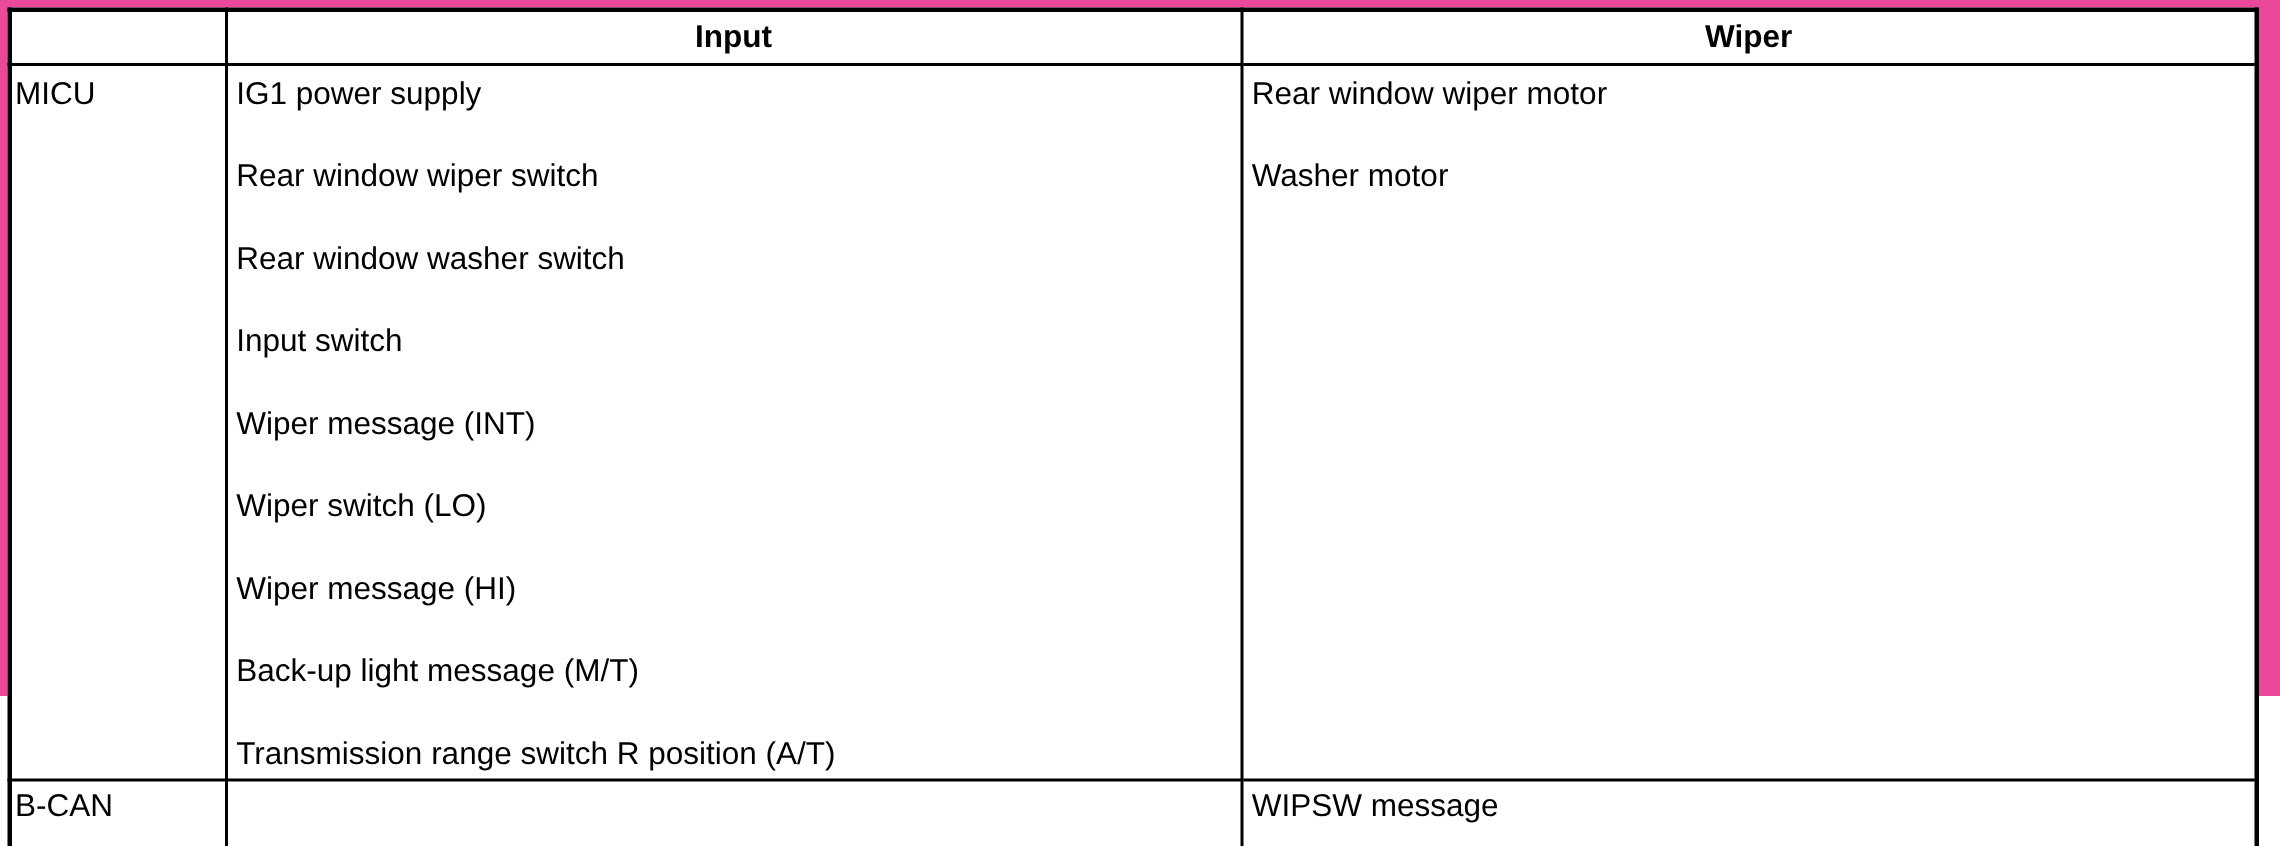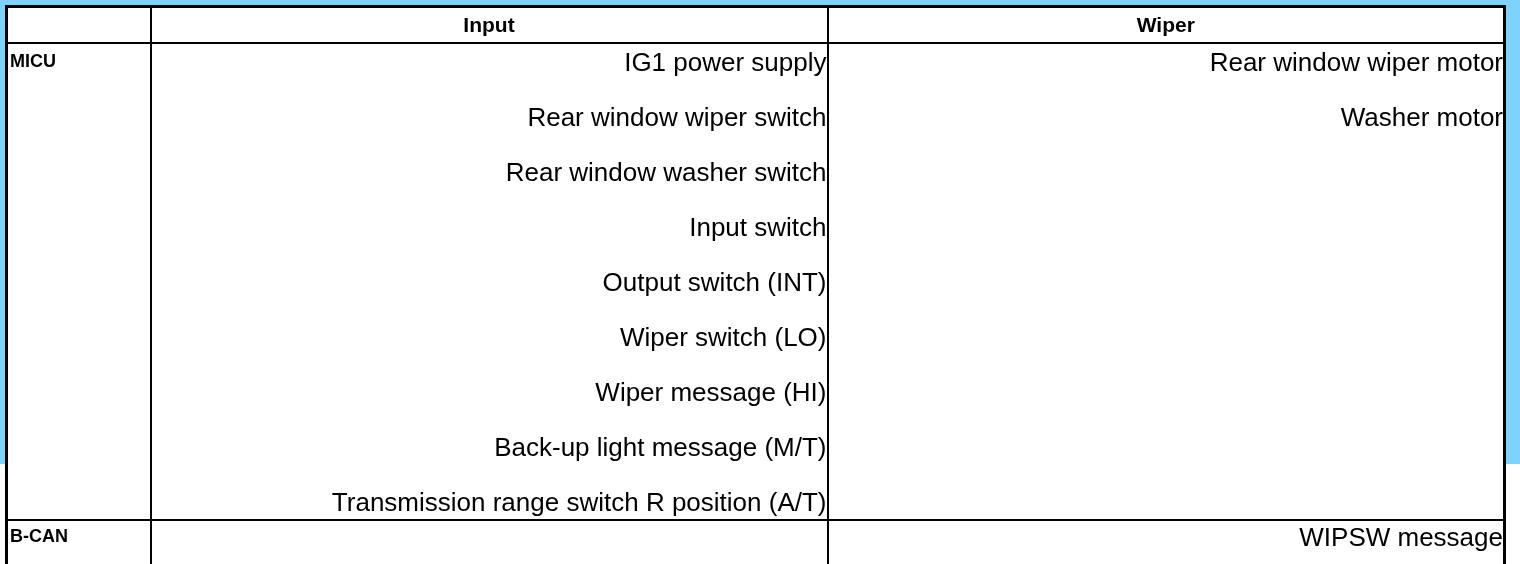--- a/index.html
+++ b/index.html
@@ -13,21 +13,21 @@
     height: 564px;
     font-family: "Liberation Sans", sans-serif;
     color: #000000;
     overflow: hidden;
   }
 
   .sheet {
     position: relative;
     width: 1520px;
     height: 464px;
-    background: #7dd3fc;
+    background: #ec4899;
   }
 
   
   .io-table {
     position: absolute;
     left: 5px;
     top: 5px;
     width: 1498px;
     height: 554px;
     border-collapse: collapse;
@@ -61,22 +61,22 @@
     font-weight: bold;
     font-size: 21px;
     letter-spacing: 0px;
   }
   .hdr-row th.blank-hdr {
     border-left: none;
   }
 
   
   .cell-text {
-    font-size: 18px;
-    font-weight: bold;
+    font-size: 21px;
+    font-weight: normal;
     line-height: 1;
     white-space: nowrap;
   }
 
   td.module-cell {
     padding-left: 2px;
     padding-top: 8px;
   }
 
   td.list-cell {
@@ -85,26 +85,25 @@
     padding-bottom: 6px;
   }
 
   ul.item-list {
     list-style: none;
     margin: 0;
     padding: 0;
   }
 
   ul.item-list li {
-    font-size: 26px;
+    font-size: 21px;
     line-height: 21px;
     height: 21px;
     margin-bottom: 34px;
     white-space: nowrap;
-    text-align: right;
   }
   ul.item-list li:last-child {
     margin-bottom: 0;
   }
 
   
   tr.short-row td {
     height: 34px;
     vertical-align: top;
   }
@@ -143,21 +142,21 @@
       <tr class="tall-row">
         <td class="module-cell">
           <span class="cell-text">MICU</span>
         </td>
         <td class="list-cell">
           <ul class="item-list">
             <li>IG1 power supply</li>
             <li>Rear window wiper switch</li>
             <li>Rear window washer switch</li>
             <li>Input switch</li>
-            <li>Output switch (INT)</li>
+            <li>Wiper message (INT)</li>
             <li>Wiper switch (LO)</li>
             <li>Wiper message (HI)</li>
             <li>Back-up light message (M/T)</li>
             <li>Transmission range switch R position (A/T)</li>
           </ul>
         </td>
         <td class="list-cell">
           <ul class="item-list">
             <li>Rear window wiper motor</li>
             <li>Washer motor</li>

